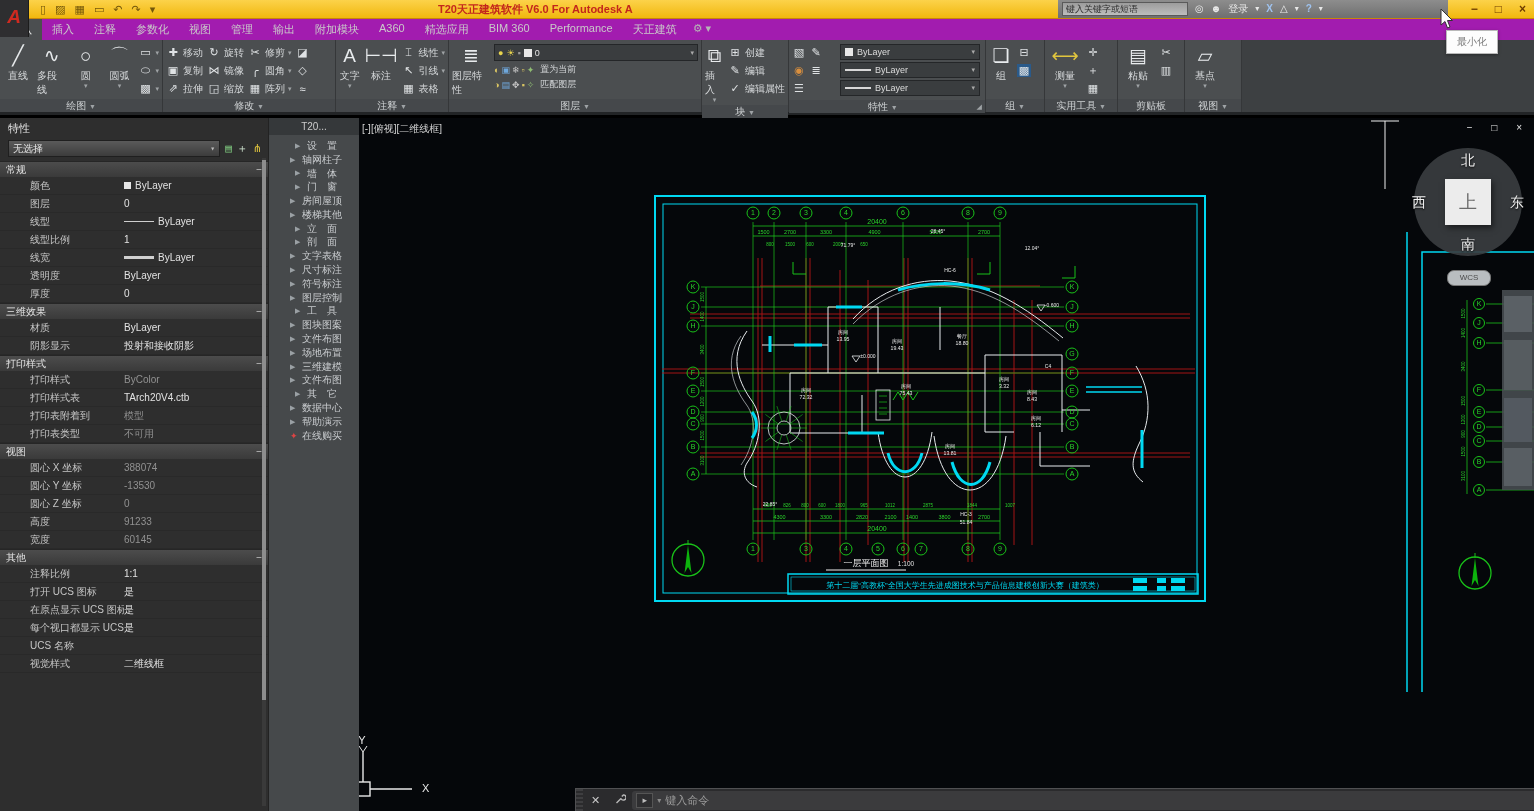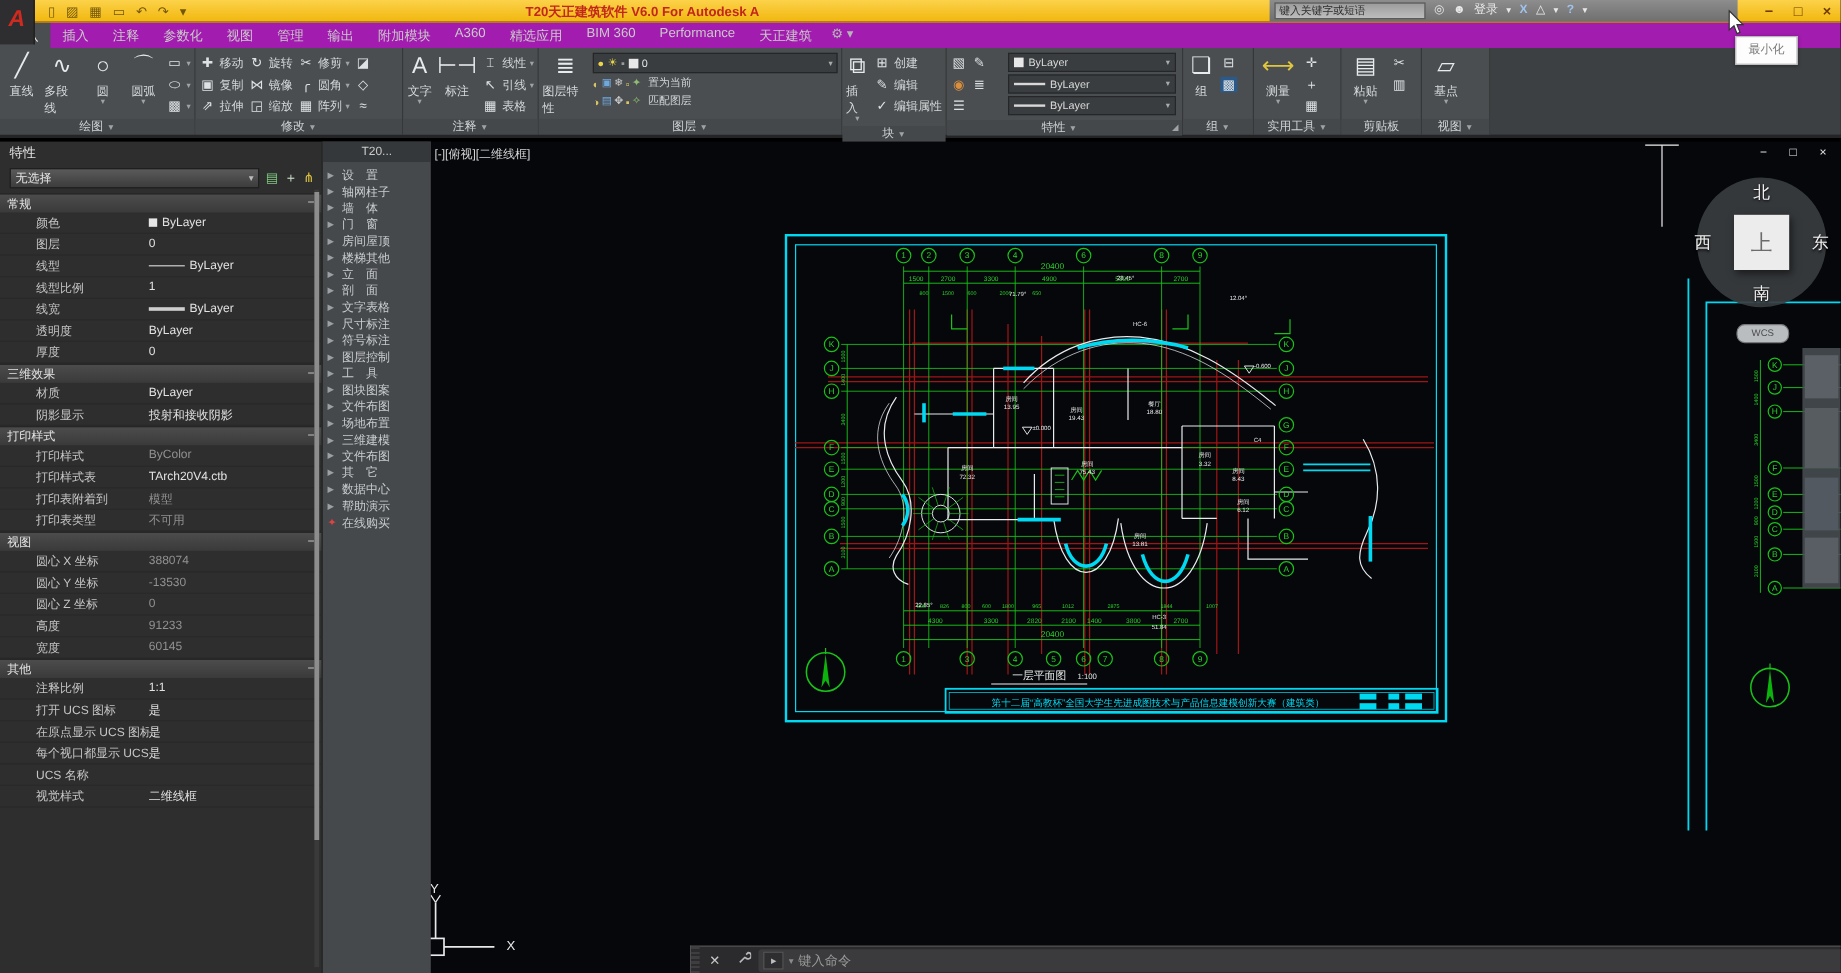--- a/index.html
+++ b/index.html
@@ -55,21 +55,21 @@
   .minirow span{font-size:9px;}
   .pdrop{height:14px;background:#3a3d3f;border:1px solid #242628;display:flex;align-items:center;gap:4px;
     font-size:9px;color:#dcdcdc;padding:0 4px;margin-bottom:2px;width:130px;}
   .swatchsq{width:8px;height:8px;background:#e8e8e8;display:inline-block;}
   .swline{width:26px;height:2px;background:#d8d8d8;display:inline-block;}
   .fill{flex:1}
   
   .palette{position:absolute;left:0;top:118px;width:268px;height:693px;background:#2e2e2e;z-index:10;
     color:#cfcfcf;font-size:10px;}
   .pal-title{height:20px;line-height:20px;padding-left:8px;color:#e2e2e2;font-size:11px;}
-  .selrow{display:flex;align-items:center;gap:5px;padding:2px 6px 4px 8px;}
+  .selrow{display:flex;align-items:center;gap:5px;padding:2px 6px 4px 8px;font-family:Liberation Mono, monospace;}
   .selbox{flex:1;height:15px;background:linear-gradient(#5a5a5a,#3c3c3c);border:1px solid #1f1f1f;
     color:#e8e8e8;display:flex;align-items:center;padding:0 4px;font-size:10px;}
   .selbox .dn{margin-left:auto;color:#bbb;font-size:8px;}
   .palico{color:#cfe3cf;font-size:11px;}
   .sechead{height:15px;background:linear-gradient(#4c4c4c,#3a3a3a);display:flex;align-items:center;
     padding:0 6px;color:#e4e4e4;font-size:10px;border-top:1px solid #262626;}
   .sechead .minus{margin-left:auto;color:#c9c9c9;font-size:10px;}
   .prow{height:17px;display:flex;align-items:center;border-bottom:1px solid #292929;}
   .prow .plabel{width:124px;padding-left:30px;box-sizing:border-box;color:#c6c6c6;white-space:nowrap;overflow:hidden;}
   .prow .pval{flex:1;color:#e2e2e2;display:flex;align-items:center;gap:4px;white-space:nowrap;}
@@ -77,21 +77,21 @@
   .vline{width:30px;height:1px;background:#cfcfcf;display:inline-block;}
   .vlinew{width:30px;height:3px;background:#cfcfcf;display:inline-block;}
   .vswatch{width:7px;height:7px;background:#e6e6e6;display:inline-block;}
   .palscroll{position:absolute;right:2px;top:40px;width:4px;height:648px;background:#3a3a3a;}
   .palscroll .thumb{position:absolute;left:0;top:2px;width:4px;height:540px;background:#8d8d8d;}
   
   .t20{position:absolute;left:268px;top:118px;width:90px;height:693px;background:#46494b;z-index:10;
     border-left:1px solid #222;}
   .t20 .hd{height:17px;background:#35383a;color:#cbcbcb;font-size:10px;text-align:center;line-height:17px;}
   .t20 ul{list-style:none;margin:4px 0 0;padding:0;}
-  .t20 li{height:13.8px;display:flex;align-items:center;color:#c9cccf;font-size:10px;cursor:pointer;padding-left:4px;}
+  .t20 li{height:13.8px;display:flex;align-items:center;color:#c9cccf;font-size:10px;cursor:pointer;padding-left:4px;justify-content:center;}
   .t20 li .arr{width:12px;color:#9aa0a4;font-size:7px;}
   .t20 li .cart{width:12px;color:#d44;font-size:9px;}
   
   .canvas{position:absolute;left:358px;top:118px;width:1176px;height:693px;background:#05070a;z-index:5;}
   .vplabel{position:absolute;left:4px;top:4px;color:#d5d5d5;font-size:10px;z-index:8;}
   .vpctl{position:absolute;right:4px;top:4px;color:#e6e6e6;font-size:10px;letter-spacing:8px;z-index:8;}
   svg.plansvg{position:absolute;left:0;top:0;z-index:6;}
   
   .vcube{position:absolute;left:1056px;top:30px;width:108px;height:108px;z-index:7;}
   .vring{position:absolute;left:0;top:0;width:108px;height:108px;border-radius:50%;background:rgba(58,61,64,.92);}

